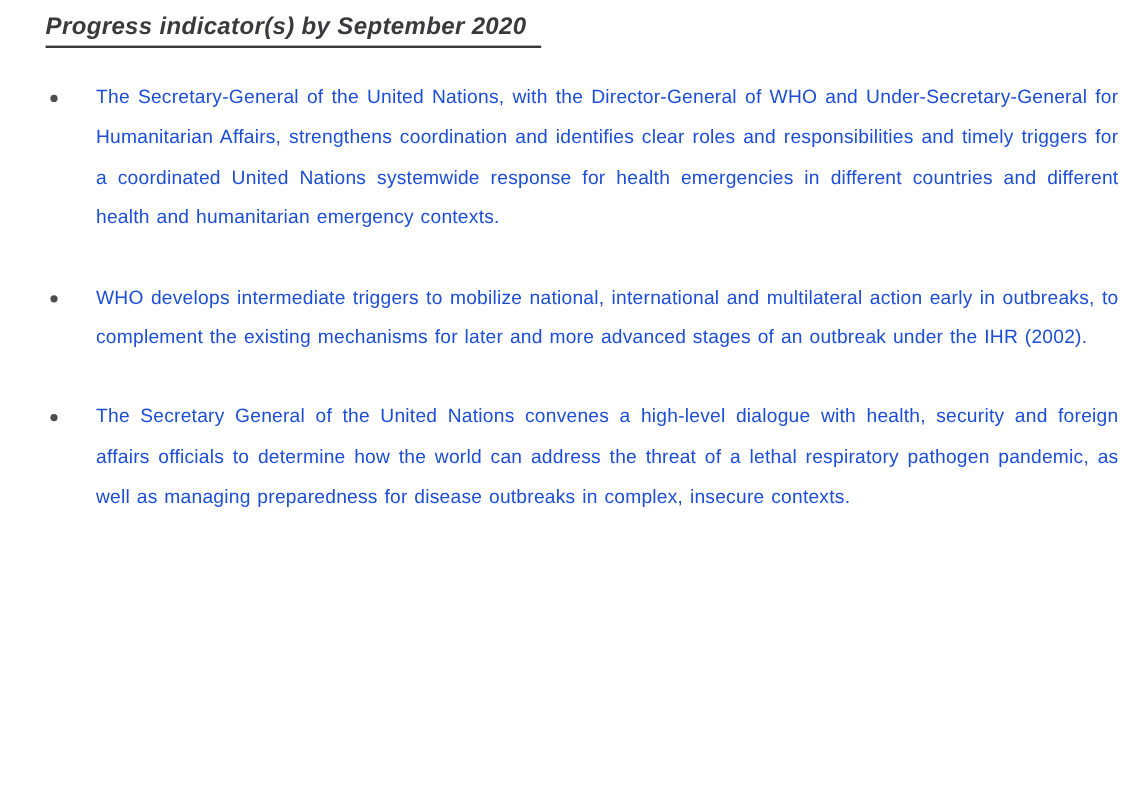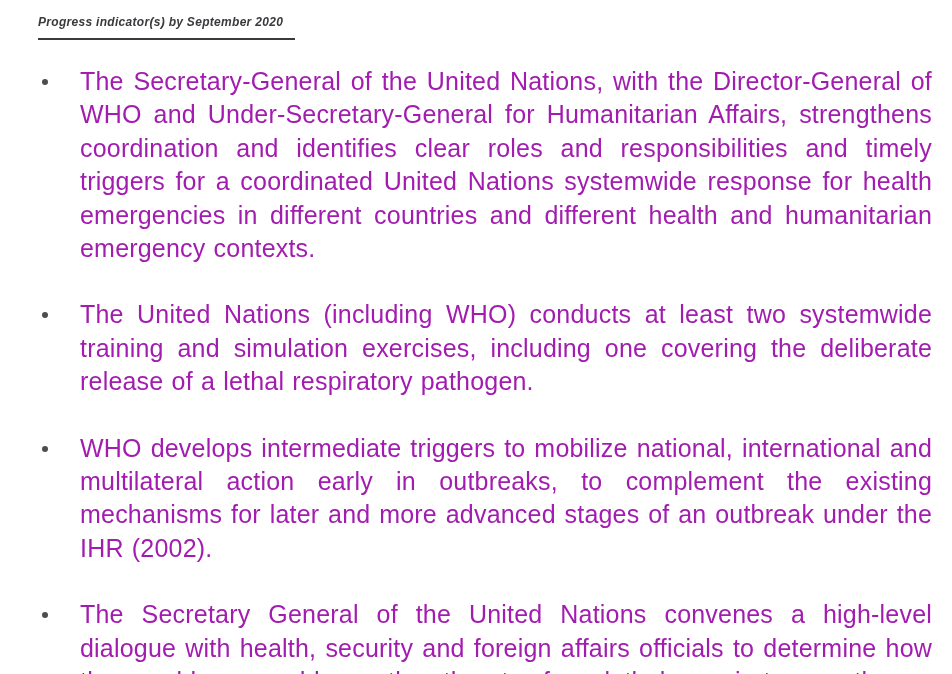--- a/index.html
+++ b/index.html
@@ -13,21 +13,21 @@
     font-family: "Liberation Sans", sans-serif;
     overflow: hidden;
   }
   .doc {
     box-sizing: border-box;
     width: 952px;
     padding: 8px 20px 0 38px;
   }
   .heading {
     margin: 0 0 25px 0;
-    font-size: 12px;
+    font-size: 20px;
     font-weight: bold;
     font-style: italic;
     color: #3a3a3e;
     letter-spacing: 0.3px;
     line-height: 28px;
   }
   .heading-text {
     display: inline-block;
     border-bottom: 2px solid #3a3a3e;
     padding: 0 12px 2px 0;
@@ -50,47 +50,43 @@
     left: 4px;
     top: 14px;
     width: 6px;
     height: 6px;
     border-radius: 50%;
     background: #4c4c51;
   }
   .bullet-text {
     display: block;
     text-align: justify;
-    font-size: 25px;
+    font-size: 16px;
     line-height: 33.4px;
-    color: #a21caf;
+    color: #1d4ed8;
     letter-spacing: 0.2px;
     word-spacing: 1px;
   }
 </style>
 </head>
 <body>
 
 <div class="doc">
 
   <h2 class="heading">
     <span class="heading-text">Progress indicator(s) by September 2020</span>
   </h2>
 
   <ul class="bullets">
     <li class="bullet-item">
       <span class="bullet-dot"></span>
       <span class="bullet-text">The Secretary-General of the United Nations, with the Director-General of WHO and Under-Secretary-General for Humanitarian Affairs, strengthens coordination and identifies clear roles and responsibilities and timely triggers for a coordinated United Nations systemwide response for health emergencies in different countries and different health and humanitarian emergency contexts.</span>
     </li>
     <li class="bullet-item">
       <span class="bullet-dot"></span>
-      <span class="bullet-text">The United Nations (including WHO) conducts at least two systemwide training and simulation exercises, including one covering the deliberate release of a lethal respiratory pathogen.</span>
-    </li>
-    <li class="bullet-item">
-      <span class="bullet-dot"></span>
       <span class="bullet-text">WHO develops intermediate triggers to mobilize national, international and multilateral action early in outbreaks, to complement the existing mechanisms for later and more advanced stages of an outbreak under the IHR (2002).</span>
     </li>
     <li class="bullet-item">
       <span class="bullet-dot"></span>
       <span class="bullet-text">The Secretary General of the United Nations convenes a high-level dialogue with health, security and foreign affairs officials to determine how the world can address the threat of a lethal respiratory pathogen pandemic, as well as managing preparedness for disease outbreaks in complex, insecure contexts.</span>
     </li>
   </ul>
 
 </div>
 

